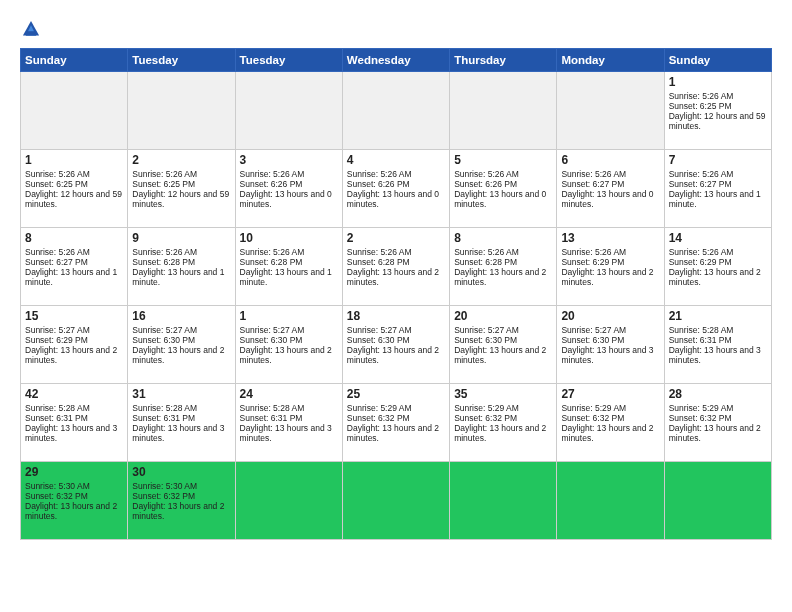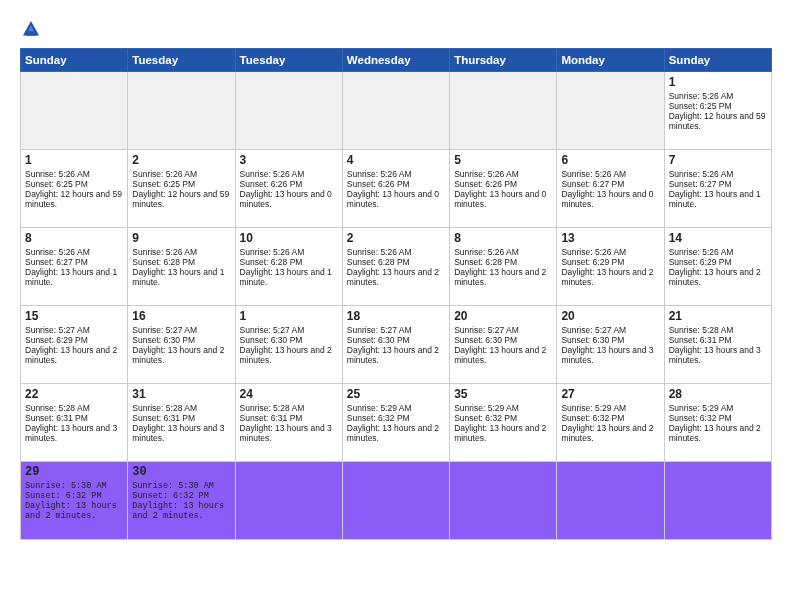--- a/index.html
+++ b/index.html
@@ -77,22 +77,21 @@
     tbody tr td {
       border: 1px solid #ccc;
       vertical-align: top;
       padding: 3px 4px;
       font-size: 8.5px;
       color: #222;
       height: 78px;
       background: #fff;
     }
     tbody tr:last-child td {
-      background: #8b5cf6;
-      font-family: Liberation Mono, monospace;
+      background: #22c55e;
     }
     .day-num {
       font-size: 12px;
       font-weight: bold;
       color: #222;
       display: block;
       margin-bottom: 2px;
     }
     td.empty {
       background: #f0f0f0;
@@ -274,21 +273,21 @@
           </td>
           <td>
             <span class="day-num">21</span>
             <div>Sunrise: 5:28 AM</div>
             <div>Sunset: 6:31 PM</div>
             <div>Daylight: 13 hours and 3 minutes.</div>
           </td>
         </tr>
         <tr>
           <td>
-            <span class="day-num">22</span>
+            <span class="day-num">42</span>
             <div>Sunrise: 5:28 AM</div>
             <div>Sunset: 6:31 PM</div>
             <div>Daylight: 13 hours and 3 minutes.</div>
           </td>
           <td>
             <span class="day-num">31</span>
             <div>Sunrise: 5:28 AM</div>
             <div>Sunset: 6:31 PM</div>
             <div>Daylight: 13 hours and 3 minutes.</div>
           </td>

